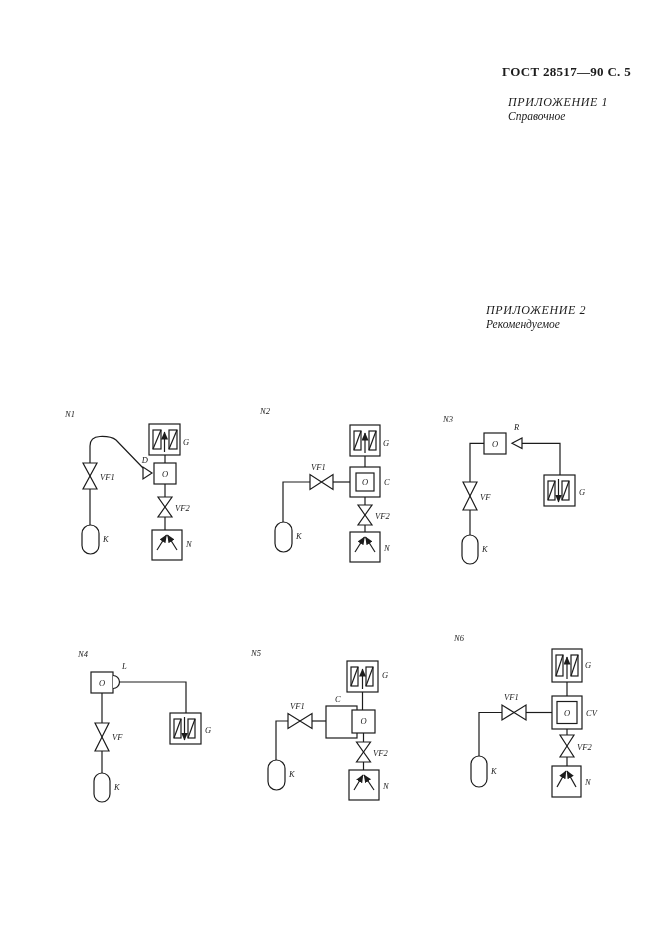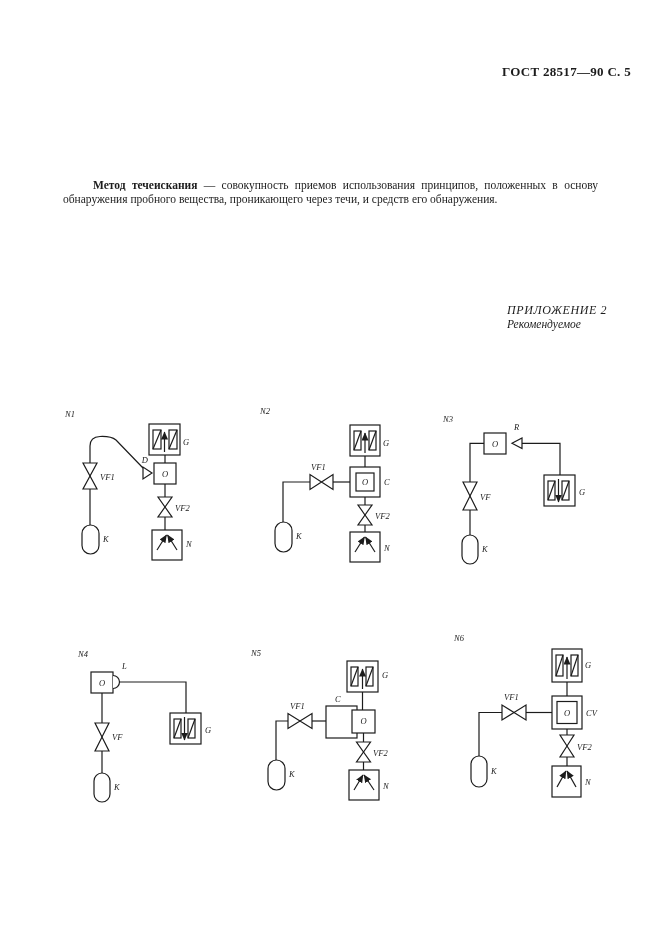--- a/index.html
+++ b/index.html
@@ -5,21 +5,21 @@
   html,body { margin:0; padding:0; background:#e8e8e8; }
   .page {
     position:relative; width:661px; height:936px; background:#ffffff;
     font-family:"Liberation Serif", serif; color:#1c1c1c; overflow:hidden;
     margin:0 auto;
     padding-left:32px;
   }
   .gost-header { position:absolute; top:64px; right:62px; font-weight:bold; font-size:13px; letter-spacing:0.3px; }
   .appendix { position:absolute; font-style:italic; }
   .a1 { top:95px; left:508px; }
-  .a2 { top:303px; left:507px; }
+  .a2 { top:303px; left:486px; }
   .app-title { font-size:12px; letter-spacing:0.6px; }
   .app-sub { font-size:11.5px; }
   .sec-title { position:absolute; top:152px; left:0; width:100%; text-align:center; font-weight:bold; font-size:11.5px; letter-spacing:0.2px; }
   .body-block { position:absolute; top:179px; left:63px; width:535px; font-size:11.5px; line-height:13.6px; text-align:justify; }
   .para { margin:0; text-indent:30px; }
   .b { font-weight:bold; }
   .sec-title2 { position:absolute; top:362px; left:0; width:100%; text-align:center; font-weight:bold; font-size:11.5px; line-height:13.8px; letter-spacing:0.2px; }
   svg.diag { position:absolute; overflow:visible; }
   svg text { font-family:"Liberation Serif", serif; font-style:italic; font-size:8.5px; fill:#1c1c1c; }
   .s  { stroke:#1c1c1c; stroke-width:1.2; fill:none; }
@@ -34,24 +34,27 @@
   <svg class="defs-holder" aria-hidden="true">
     <defs>
       <marker id="arr" markerUnits="userSpaceOnUse" markerWidth="9" markerHeight="8" refX="7.5" refY="3.5" orient="auto">
         <path d="M0,0 L8,3.5 L0,7 z" fill="#1c1c1c"></path>
       </marker>
     </defs>
   </svg>
 
   <div class="gost-header">ГОСТ 28517—90 С. 5</div>
 
+  <div class="appendix a1">
+    <div class="app-title">ПРИЛОЖЕНИЕ 1</div>
+    <div class="app-sub">Справочное</div>
+  </div>
 
 
   <div class="body-block">
-    <p class="para"><span class="b">Метод течеискания</span><span> — совокупность приемов использования принципов, положенных в основу обнаружения пробного вещества, проникающего через течи, и средств его обнаружения.</span></p>
   </div>
 
   <div class="appendix a2">
     <div class="app-title">ПРИЛОЖЕНИЕ 2</div>
     <div class="app-sub">Рекомендуемое</div>
   </div>
 
 
   <svg class="diag" style="left:55px;top:403px" width="180" height="180" viewBox="0 0 180 180">
     <text x="10" y="14">N1</text>

